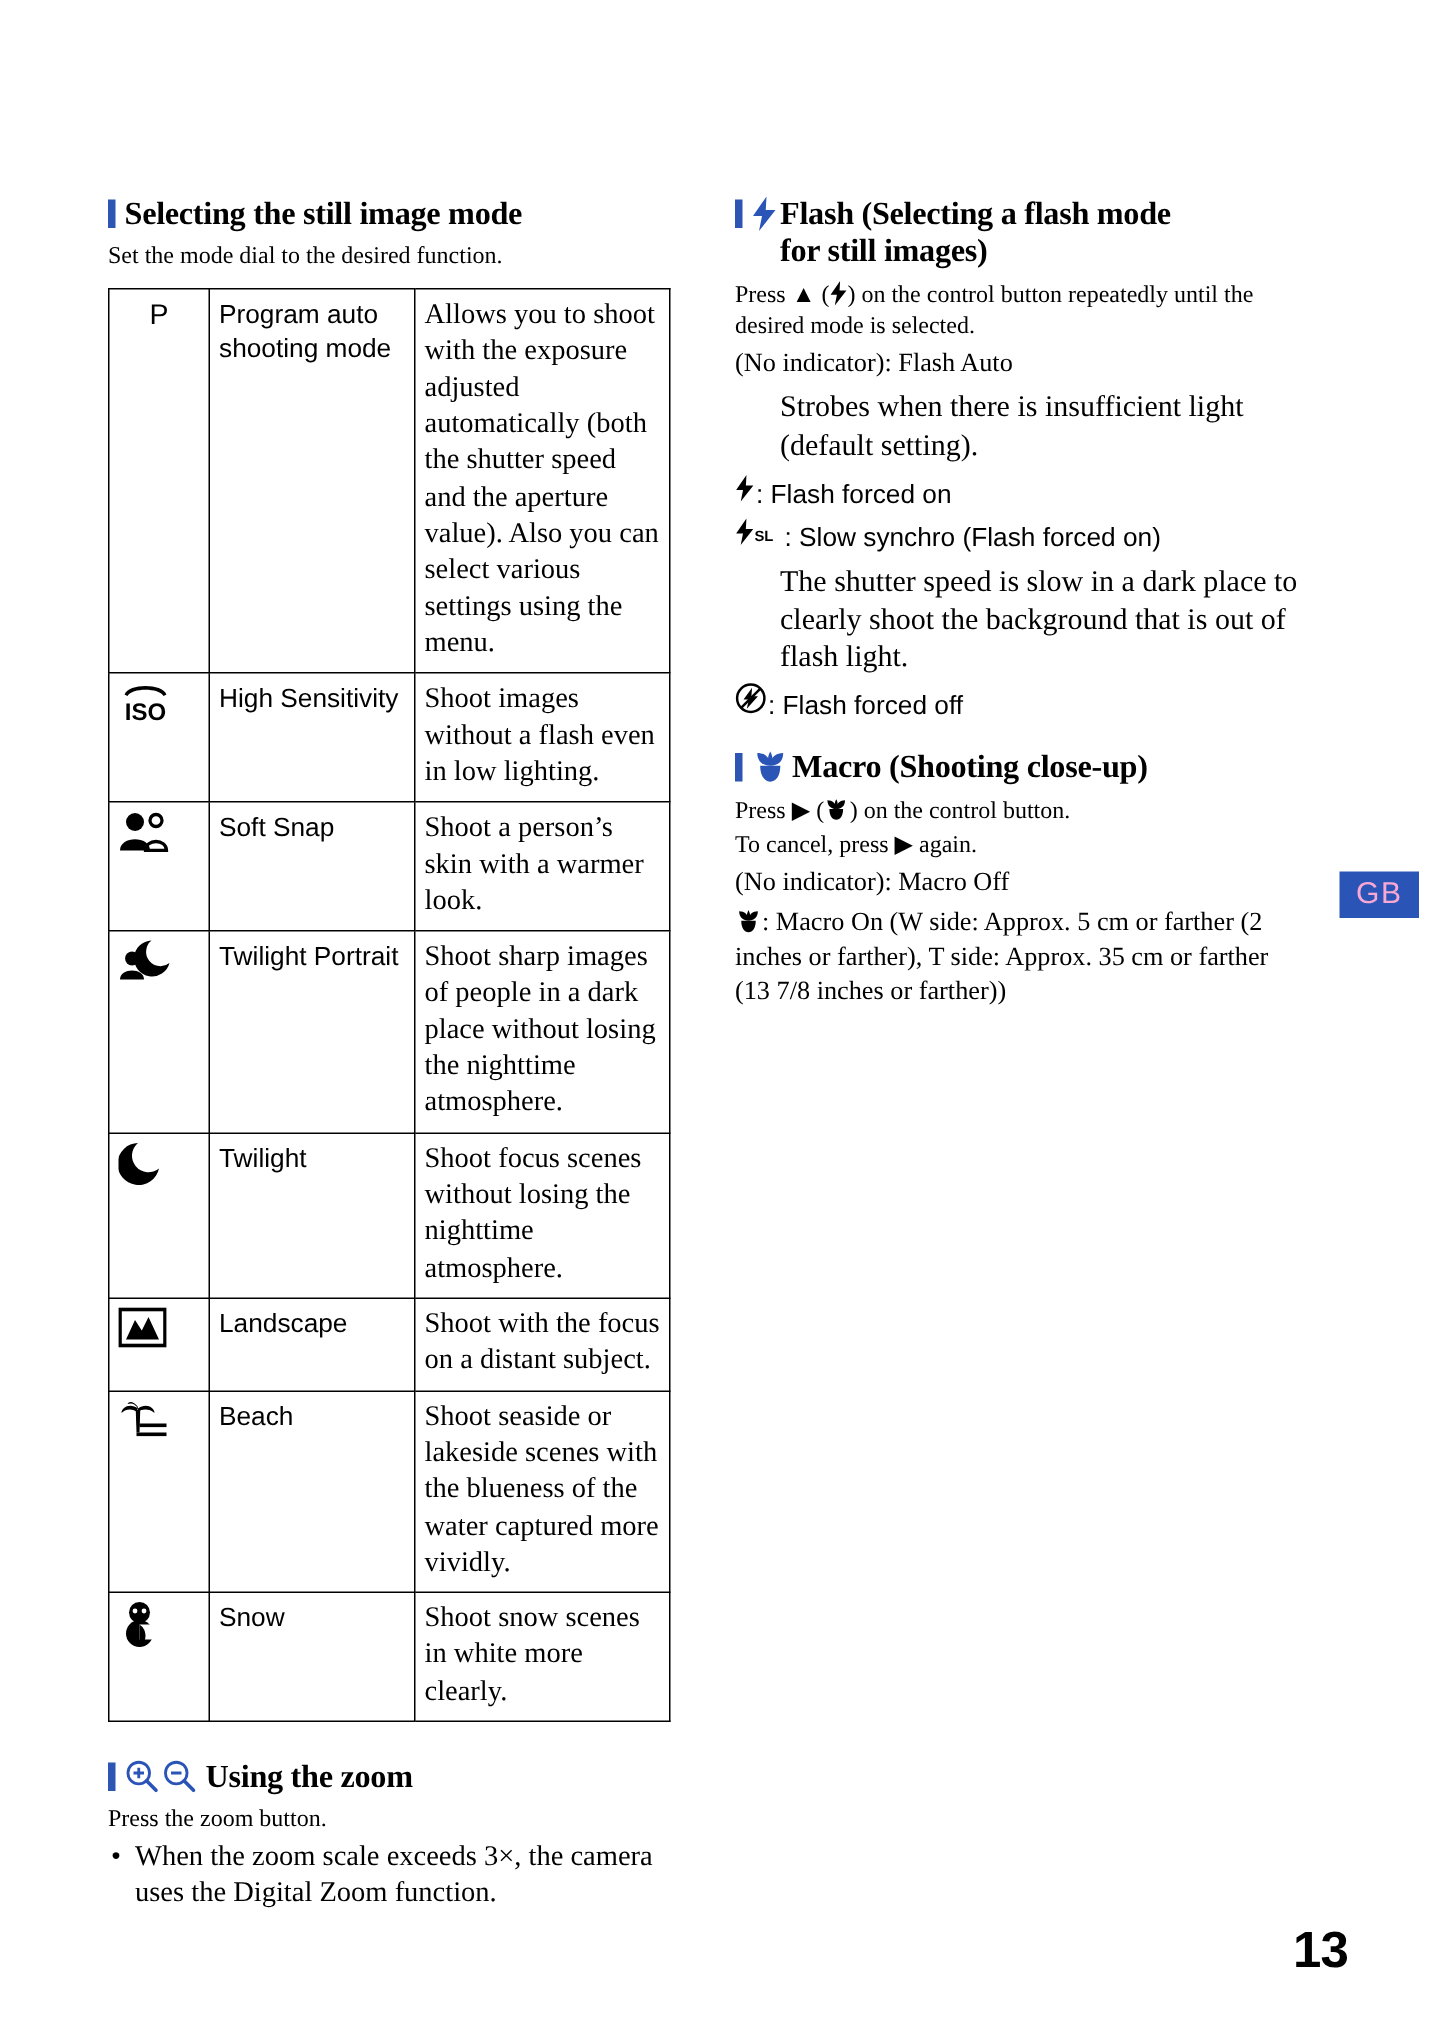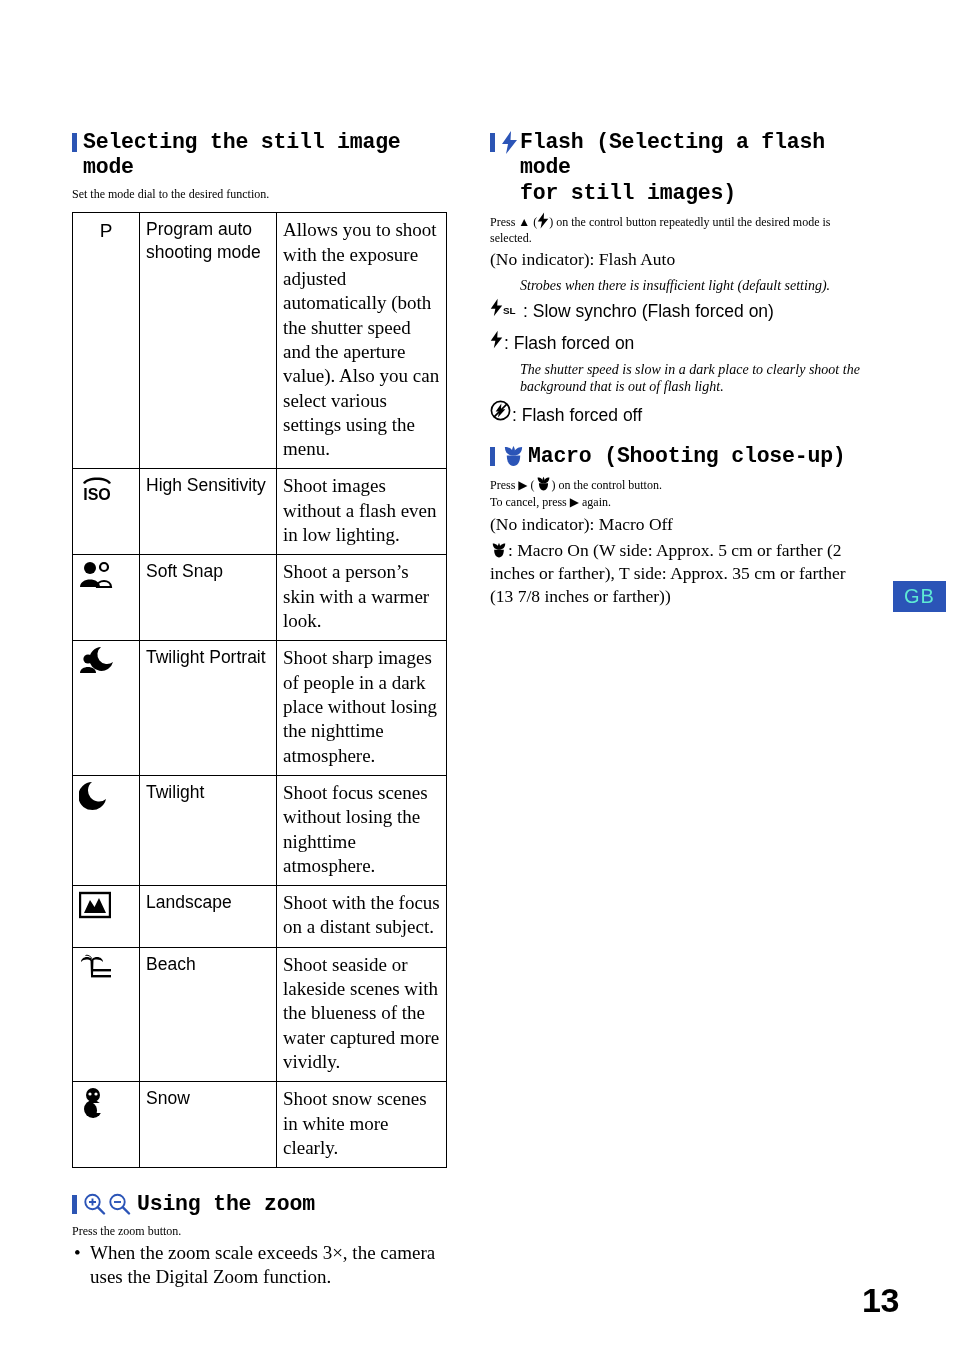--- a/index.html
+++ b/index.html
@@ -29,21 +29,21 @@
   }
   .col-right {
     position: absolute;
     left: 490px;
     top: 130px;
     width: 380px;
   }
 
   
   .heading {
-    font-family: Liberation Mono, monospace;
+    font-family: Liberation Serif, serif;
     font-weight: bold;
     font-size: 21.5px;
     line-height: 1.18;
     letter-spacing: -0.2px;
     display: flex;
     align-items: flex-start;
     margin: 0 0 6px 0;
   }
   .heading .bar {
     display: inline-block;
@@ -59,36 +59,35 @@
     display: inline-flex;
     align-items: center;
     margin-right: 2px;
     flex: 0 0 auto;
     margin-top: 1px;
   }
 
   
   .serif-p {
     font-family: "Liberation Serif", serif;
-    font-size: 12px;
+    font-size: 16px;
     line-height: 1.30;
     margin: 0 0 2px 0;
   }
   .sans-p {
     font-family: Liberation Serif, serif;
     font-size: 17.5px;
     line-height: 1.32;
     margin: 0;
   }
   .indent-p {
     font-family: "Liberation Serif", serif;
-    font-size: 14px;
+    font-size: 20px;
     line-height: 1.26;
     margin: 0 0 0 30px;
-    font-style: italic;
   }
   .list-line {
     font-family: "Liberation Sans", sans-serif;
     font-size: 17.5px;
     line-height: 1.45;
     margin: 0;
     display: flex;
     align-items: baseline;
   }
   .list-line .lic {
@@ -152,21 +151,21 @@
   }
 
   
   .gb-badge {
     position: absolute;
     left: 893px;
     top: 581px;
     width: 53px;
     height: 31px;
     background: #2b54b7;
-    color: #5eead4;
+    color: #f9a8d4;
     font-family: "Liberation Sans", sans-serif;
     font-size: 20px;
     font-weight: normal;
     letter-spacing: 1px;
     display: flex;
     align-items: center;
     justify-content: center;
   }
 
   
@@ -360,37 +359,37 @@
       <span>(</span><span class="ico-inline"><svg width="12" height="17" viewBox="0 0 17 23">
             <path d="M10 0 L1 13 L7 13 L5 23 L16 9 L9.5 9 Z" fill="#000"></path>
           </svg></span><span>)</span>
       <span>on the control button repeatedly until the desired mode is selected.</span>
     </p>
 
     <p class="sans-p" style="margin-top:2px;">(No indicator): Flash Auto</p>
 
     <p class="indent-p" style="margin-top:6px;">Strobes when there is insufficient light (default setting).</p>
 
+    <div class="list-line" style="margin-top:6px;">
+      <span class="lic">
+        <svg width="13" height="19" viewBox="0 0 17 23">
+            <path d="M10 0 L1 13 L7 13 L5 23 L16 9 L9.5 9 Z" fill="#000"></path>
+          </svg>
+      </span>
+      <span>: Flash forced on</span>
+    </div>
+
     <div class="list-line" style="margin-top:3px;">
       <span class="lic">
         <svg width="32" height="19" viewBox="0 0 42 23">
           <path d="M10 0 L1 13 L7 13 L5 23 L16 9 L9.5 9 Z" fill="#000"></path>
           <text x="17" y="20" font-family="Liberation Sans, sans-serif" font-size="13" font-weight="bold" fill="#000">SL</text>
         </svg>
       </span>
       <span>: Slow synchro (Flash forced on)</span>
-    </div>
-
-    <div class="list-line" style="margin-top:6px;">
-      <span class="lic">
-        <svg width="13" height="19" viewBox="0 0 17 23">
-            <path d="M10 0 L1 13 L7 13 L5 23 L16 9 L9.5 9 Z" fill="#000"></path>
-          </svg>
-      </span>
-      <span>: Flash forced on</span>
     </div>
 
     <p class="indent-p" style="margin-top:4px;">The shutter speed is slow in a dark place to clearly shoot the background that is out of flash light.</p>
 
     <div class="list-line" style="margin-top:4px;">
       <span class="lic">
         <svg width="21" height="21" viewBox="0 0 24 24">
           <circle cx="12" cy="12" r="10.4" fill="none" stroke="#000" stroke-width="1.9"></circle>
           <path d="M13 4 L6.5 13 L10.5 13 L9 20 L17.5 10.5 L12.5 10.5 Z" fill="#000"></path>
           <path d="M4.5 19.5 L19.5 4.5" stroke="#000" stroke-width="1.9"></path>

